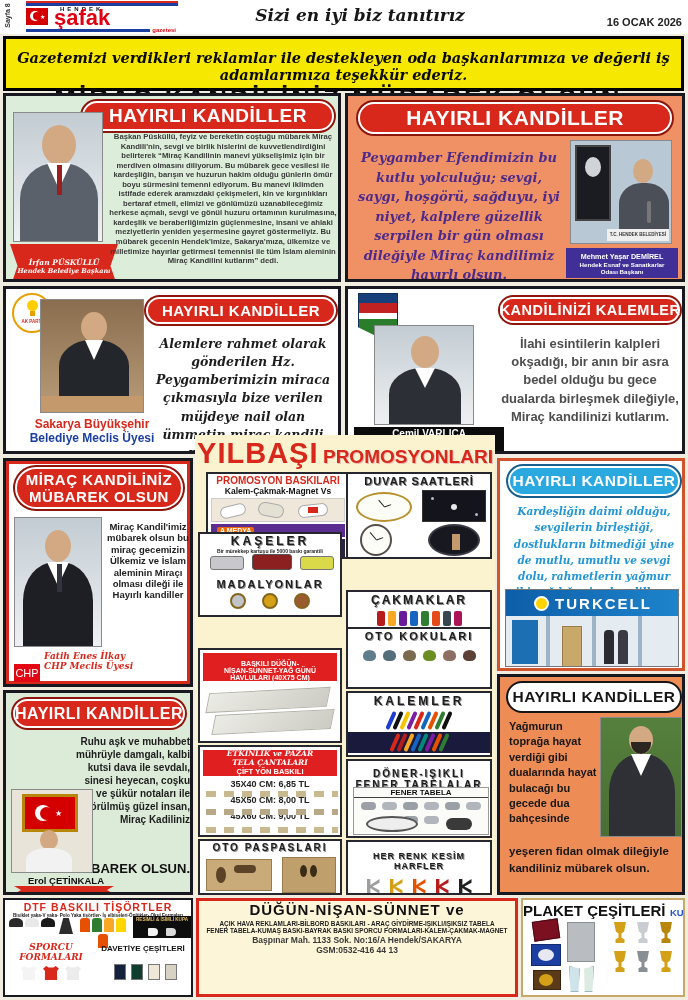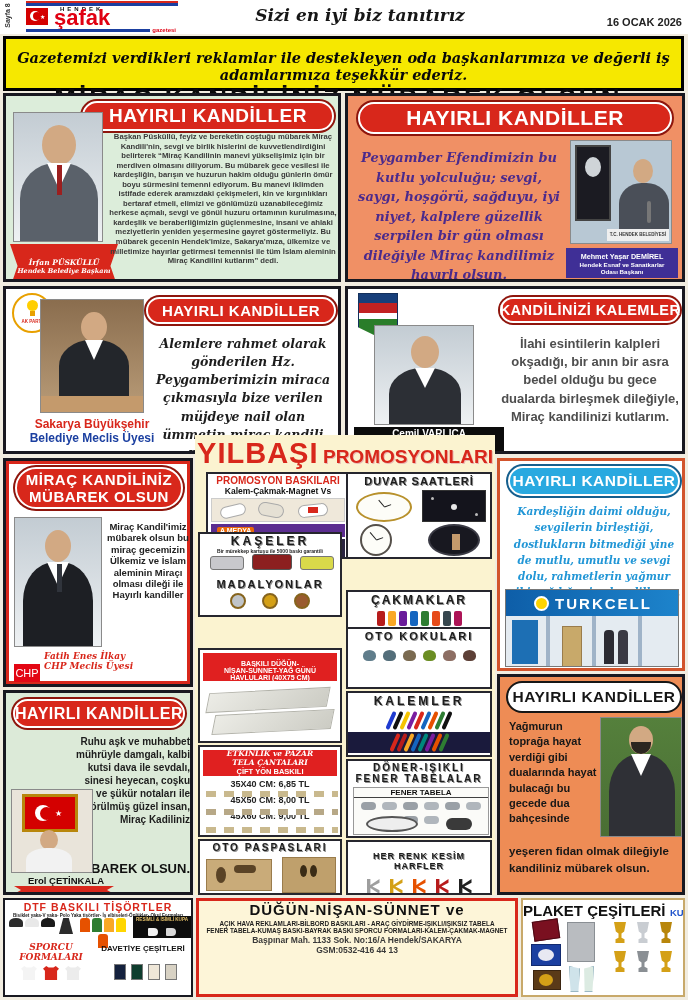--- a/index.html
+++ b/index.html
@@ -307,21 +307,21 @@
     </div>
     <div style="font-size:9px;font-weight:900;text-align:center;color:#222;margin-top:2px">35X40 CM:  6,85 TL</div>
     <div style="font-size:9px;font-weight:900;text-align:center;color:#222;margin-top:6px">45X50 CM:  8,00 TL</div>
     <div style="font-size:9px;font-weight:900;text-align:center;color:#222;margin-top:6px">45X60 CM:  9,00 TL</div>
     <div class="abs" style="left:6px;top:44px;width:132px;height:6px;background:repeating-linear-gradient(90deg,#c9b98e 0 10px,#fff 10px 18px)"></div>
     <div class="abs" style="left:6px;top:62px;width:132px;height:6px;background:repeating-linear-gradient(90deg,#b7a887 0 10px,#fff 10px 18px)"></div>
     <div class="abs" style="left:6px;top:80px;width:132px;height:6px;background:repeating-linear-gradient(90deg,#c9b98e 0 10px,#fff 10px 18px)"></div>
   </div>
 
   <div class="pb" style="left:346px;top:759px;width:146px;height:79px">
-    <div class="outl" style="font-size:10px;letter-spacing:2px;margin-top:1px">DÖNER-IŞIKLI</div>
+    <div class="outl" style="font-size:10px;letter-spacing:2px;margin-top:7px">DÖNER-IŞIKLI</div>
     <div class="outl" style="font-size:10px;letter-spacing:2px">FENER TABELALAR</div>
     <div class="abs" style="left:5px;top:26px;width:136px;height:48px;background:#fbfbf8;border:1px solid #999">
       <div style="font-size:8px;font-weight:900;text-align:center;color:#111;border-bottom:1px solid #404040">FENER TABELA</div>
       <div class="sw-fen" data-swatches="graphics.fener_icons" style="margin-top:4px;gap:6px;padding:0 6px">
           <span style="background: rgb(154, 160, 166);"></span>
           <span style="background: rgb(176, 182, 188);"></span>
           <span style="background: rgb(154, 160, 166);"></span>
           <span style="background: rgb(176, 182, 188);"></span>
           <span style="background: rgb(154, 160, 166);"></span>
           <span style="background: rgb(176, 182, 188);"></span>

